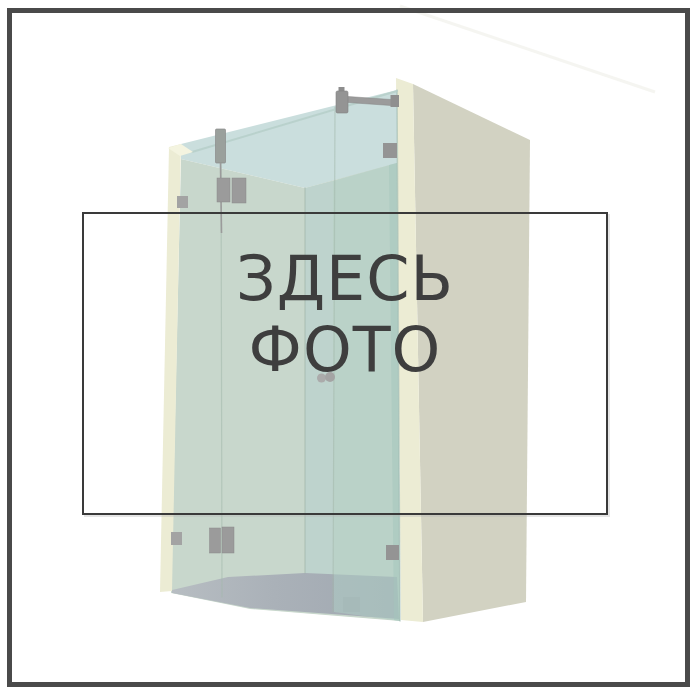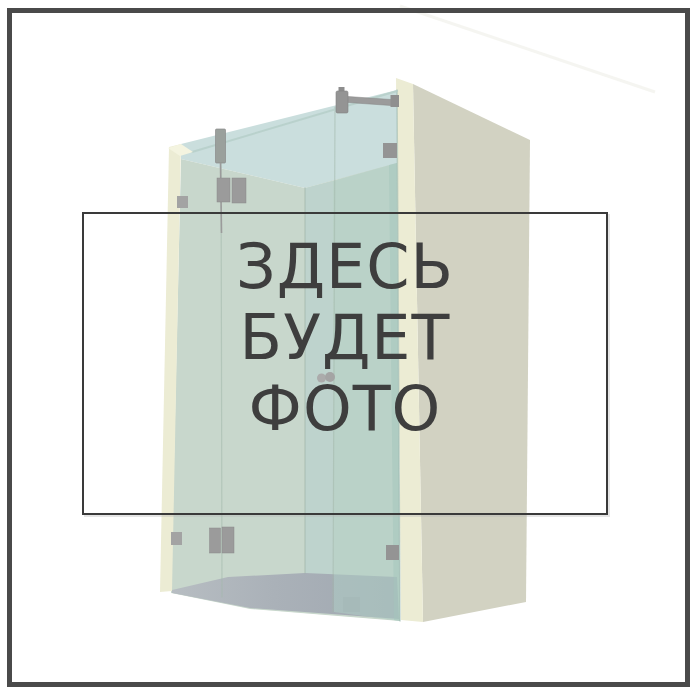--- a/index.html
+++ b/index.html
@@ -16,21 +16,21 @@
   #placeholder-box{
     position:absolute;left:82px;top:212px;width:526px;height:303px;
     border:2px solid var(--text-box-border,#3a3a3a);box-sizing:border-box;
     box-shadow:2px 2px 0 rgba(180,180,180,.35);
   }
   #placeholder-box .line{
     height:71px;line-height:71px;text-align:center;
     font-size:62px;color:var(--text,#3e3e3e);letter-spacing:1px;
     white-space:nowrap;
   }
-  #placeholder-box .lines{padding-top:17px;}
+  #placeholder-box .lines{padding-top:29px;}
 </style>
 </head>
 <body>
 
 <div id="stage" style="--background: #ffffff; --frame-border: #4a4a4a; --text: #3e3e3e; --text-box-border: #3a3a3a; --wall-cream: #ececd4; --wall-face: #d2d2c2; --glass-blue: #cadedd; --glass-green: #c8d7cc; --glass-green-dark: #aecdc4; --floor-gray: #a7aeb5; --metal-gray: #9b9b9b;">
 
   <svg id="render-svg" viewBox="0 0 700 700" aria-hidden="true">
     <defs>
       <linearGradient id="floorGrad" x1="0" y1="0" x2="1" y2="0">
         <stop offset="0" stop-color="#b7bdc2"></stop>
@@ -90,18 +90,17 @@
       <circle cx="321.5" cy="378" r="4.5" fill="#ababab"></circle>
       <circle cx="330" cy="377" r="5" fill="#a4a4a4"></circle>
     </g>
   </svg>
 
   <div id="frame"></div>
 
   <div id="placeholder-box">
     <div class="lines">
       <div class="line">ЗДЕСЬ</div>
-      <div class="line">БУДЕТ</div>
       <div class="line">ФОТО</div>
     </div>
   </div>
 
 </div>
 
 </body></html>

